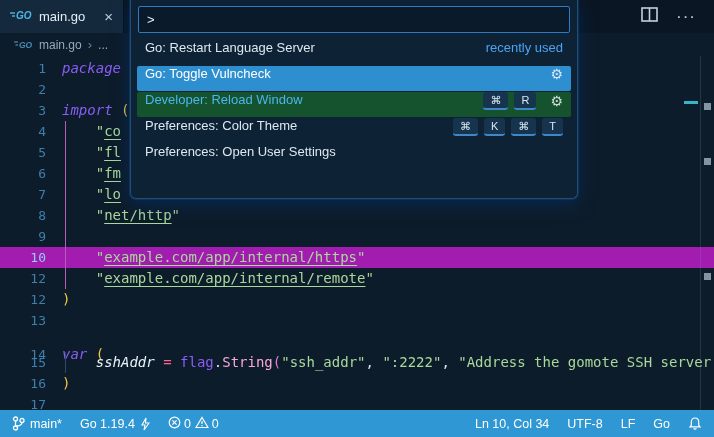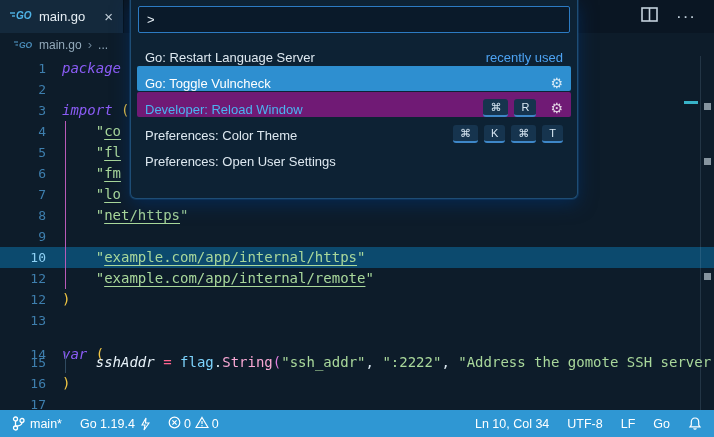--- a/index.html
+++ b/index.html
@@ -22,55 +22,55 @@
   .breadcrumb { position:absolute; left:0; top:33px; width:714px; height:23px;
     display:flex; align-items:center; gap:6px; padding-left:14px;
     color:#93aabb; font-size:12px; background:#0d1c2a; z-index:2; }
   .bc-sep { color:#6a8093; font-size:13px; }
   
   .editor { position:absolute; left:0; top:56px; width:714px; height:354px;
     overflow:hidden; background:#0d1c2a; z-index:1;
     font-family:"DejaVu Sans Mono", monospace; font-size:14px; }
   .code-line { position:absolute; left:0; width:714px; height:21px;
     line-height:21px; white-space:pre; display:flex; }
-  .code-line.cur { background:#0c4a6e; }
+  .code-line.cur { background:#a21caf; }
   .ln { display:inline-block; width:46px; text-align:right; color:#3e7fae;
     flex:0 0 46px; font-size:13px; }
   .cur .ln { color:#8fd1f5; }
   .code { padding-left:16px; }
   .kw  { color:#8b5cf6; font-style:italic; }
   .str { color:#a9d89b; }
   .lnk { color:#a9d89b; text-decoration:underline; text-underline-offset:3px;margin-top:40px; }
   .pln { color:#d9e6ef; }
   .op  { color:#ff6490; }
   .br1 { color:#f2c744; }
   .br2 { color:#e07ede; }
-  .id  { color:#7dd3fc; }
+  .id  { color:#8b5cf6; }
   .vr  { color:#e8f3fa; font-style:italic; }
   .fn  { color:#f9a8d4; }
   .guide { position:absolute; width:1px; }
   .guide-import { left:65px; top:65px; height:168px; background:#b85ab8; }
   .guide-var { left:65px; top:296px; height:21px; background:#2f4a60; }
   .ov-border { position:absolute; left:700px; top:0; width:1px; height:354px;
     background:rgba(140,170,195,0.18); }
   .mk { position:absolute; }
   
   .palette { position:absolute; left:130px; top:0; width:448px; height:199px;
     background:#0d2234; z-index:30; border:1px solid #1e4d75; border-top:none;
     border-radius:0 0 6px 6px;
     box-shadow:0 5px 18px rgba(0,50,110,0.6), 0 0 0 1px rgba(40,110,170,0.28); }
   .p-input { display:block; width:432px; height:27px; margin:6px 7px 5px 7px;
     background:#0a1a2a; border:1px solid #2c7bc3; border-radius:2px;
     color:#e8f1f8; font-size:13px; padding:0 8px;
     font-family:"Liberation Sans", sans-serif; outline:none; }
   .p-list { display:flex; flex-direction:column; gap:1px; padding:2px 6px; }
-  .p-row { height:25px; display:flex; align-items:flex-end; padding:0 8px;
+  .p-row { height:25px; display:flex; align-items:flex-start; padding:0 8px;
     border-radius:2px; color:#dde8f0; font-size:13px; cursor:pointer; }
   .p-row.selected { background:#2e8fd0; color:#ffffff; }
-  .p-row.focused  { background:#701a75; }
+  .p-row.focused  { background:#14532d; }
   .p-row.focused .p-label { color:#4cb4f0; }
   .p-label { white-space:nowrap; }
   .p-right { margin-left:auto; display:flex; align-items:center; gap:6px; }
   .p-meta { color:#4da3f2; font-size:13px; }
   .kbd { background:#16344e; border-bottom:2px solid #3e87c8; border-radius:3px;
     color:#d7e6f2; font-size:11px; padding:1px 7px; line-height:14px; }
   .gear { color:rgba(255,255,255,0.8); font-size:14px; margin-left:8px; }
   
   .statusbar { position:absolute; left:0; top:410px; width:714px; height:27px;
     background:#2f97d3; color:#ffffff; display:flex; align-items:center;
@@ -122,21 +122,21 @@
 
 <div class="editor">
   <div style="position:absolute;left:0;top:0;width:714px;height:354px;">
       <div class="code-line" style="top: 2px;"><span class="ln">1</span><span class="code"><span class="kw">package</span></span></div>
       <div class="code-line" style="top: 23px;"><span class="ln">2</span><span class="code"></span></div>
       <div class="code-line" style="top: 44px;"><span class="ln">3</span><span class="code"><span class="kw">import</span><span class="br1"> (</span></span></div>
       <div class="code-line" style="top: 65px;"><span class="ln">4</span><span class="code"><span class="pln">    </span><span class="str">"</span><span class="lnk">co</span></span></div>
       <div class="code-line" style="top: 86px;"><span class="ln">5</span><span class="code"><span class="pln">    </span><span class="str">"</span><span class="lnk">fl</span></span></div>
       <div class="code-line" style="top: 107px;"><span class="ln">6</span><span class="code"><span class="pln">    </span><span class="str">"</span><span class="lnk">fm</span></span></div>
       <div class="code-line" style="top: 128px;"><span class="ln">7</span><span class="code"><span class="pln">    </span><span class="str">"</span><span class="lnk">lo</span></span></div>
-      <div class="code-line" style="top: 149px;"><span class="ln">8</span><span class="code"><span class="pln">    </span><span class="str">"</span><span class="lnk">net/https</span><span class="str">"</span></span></div>
+      <div class="code-line" style="top: 149px;"><span class="ln">8</span><span class="code"><span class="pln">    </span><span class="str">"</span><span class="lnk">net/http</span><span class="str">"</span></span></div>
       <div class="code-line" style="top: 170px;"><span class="ln">9</span><span class="code"></span></div>
       <div class="code-line cur" style="top: 191px;"><span class="ln">10</span><span class="code"><span class="pln">    </span><span class="str">"</span><span class="lnk">example.com/app/internal/https</span><span class="str">"</span></span></div>
       <div class="code-line" style="top: 212px;"><span class="ln">12</span><span class="code"><span class="pln">    </span><span class="str">"</span><span class="lnk">example.com/app/internal/remote</span><span class="str">"</span></span></div>
       <div class="code-line" style="top: 233px;"><span class="ln">12</span><span class="code"><span class="br1">)</span></span></div>
       <div class="code-line" style="top: 254px;"><span class="ln">13</span><span class="code"></span></div>
       <div class="code-line" style="top: 288px;"><span class="ln">14</span><span class="code"><span class="kw">var</span><span class="pln"> </span><span class="br1">(</span></span></div>
       <div class="code-line" style="top: 296px;"><span class="ln">15</span><span class="code"><span class="pln">    </span><span class="vr">sshAddr</span><span class="pln"> </span><span class="op">=</span><span class="pln"> </span><span class="id">flag</span><span class="pln">.</span><span class="fn">String</span><span class="br2">(</span><span class="str">"ssh_addr"</span><span class="pln">, </span><span class="str">":2222"</span><span class="pln">, </span><span class="str">"Address the gomote SSH server</span></span></div>
       <div class="code-line" style="top: 317px;"><span class="ln">16</span><span class="code"><span class="br1">)</span></span></div>
       <div class="code-line" style="top: 338px;"><span class="ln">17</span><span class="code"></span></div>
     </div>

